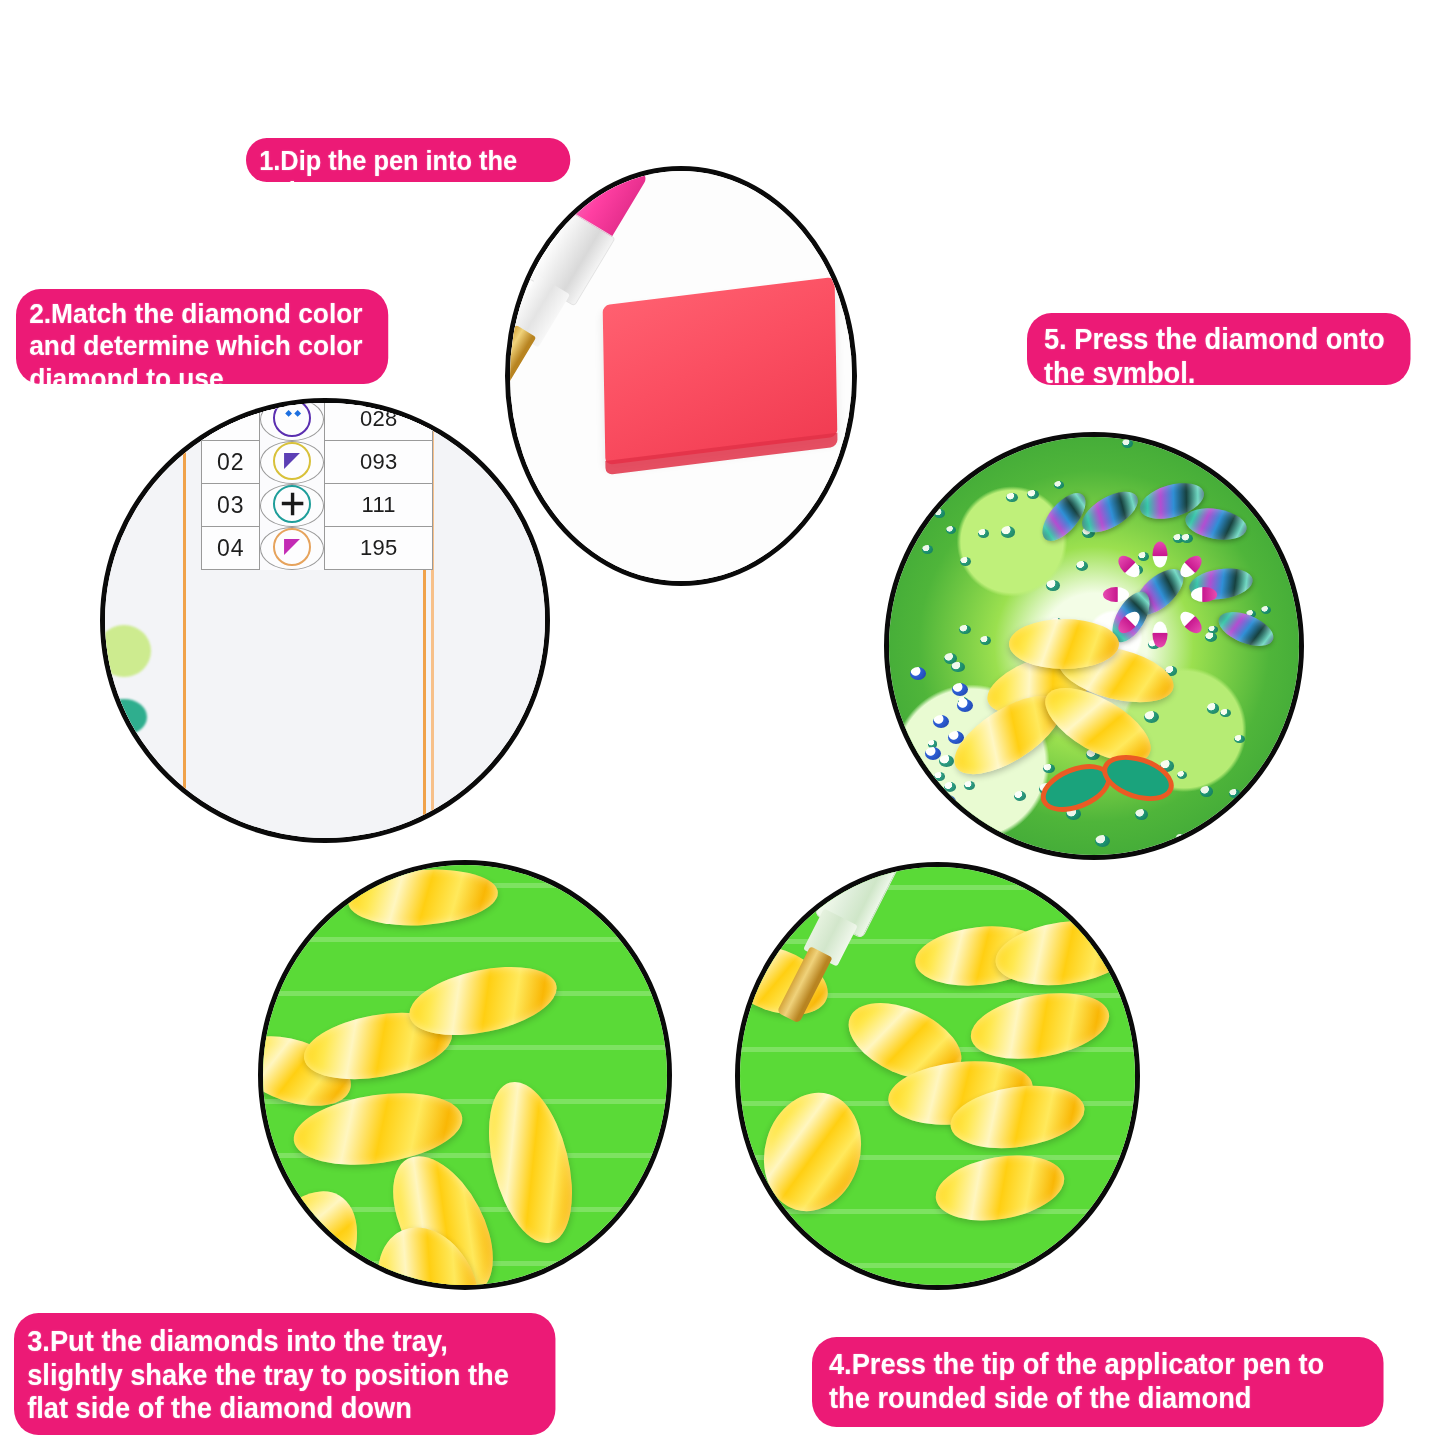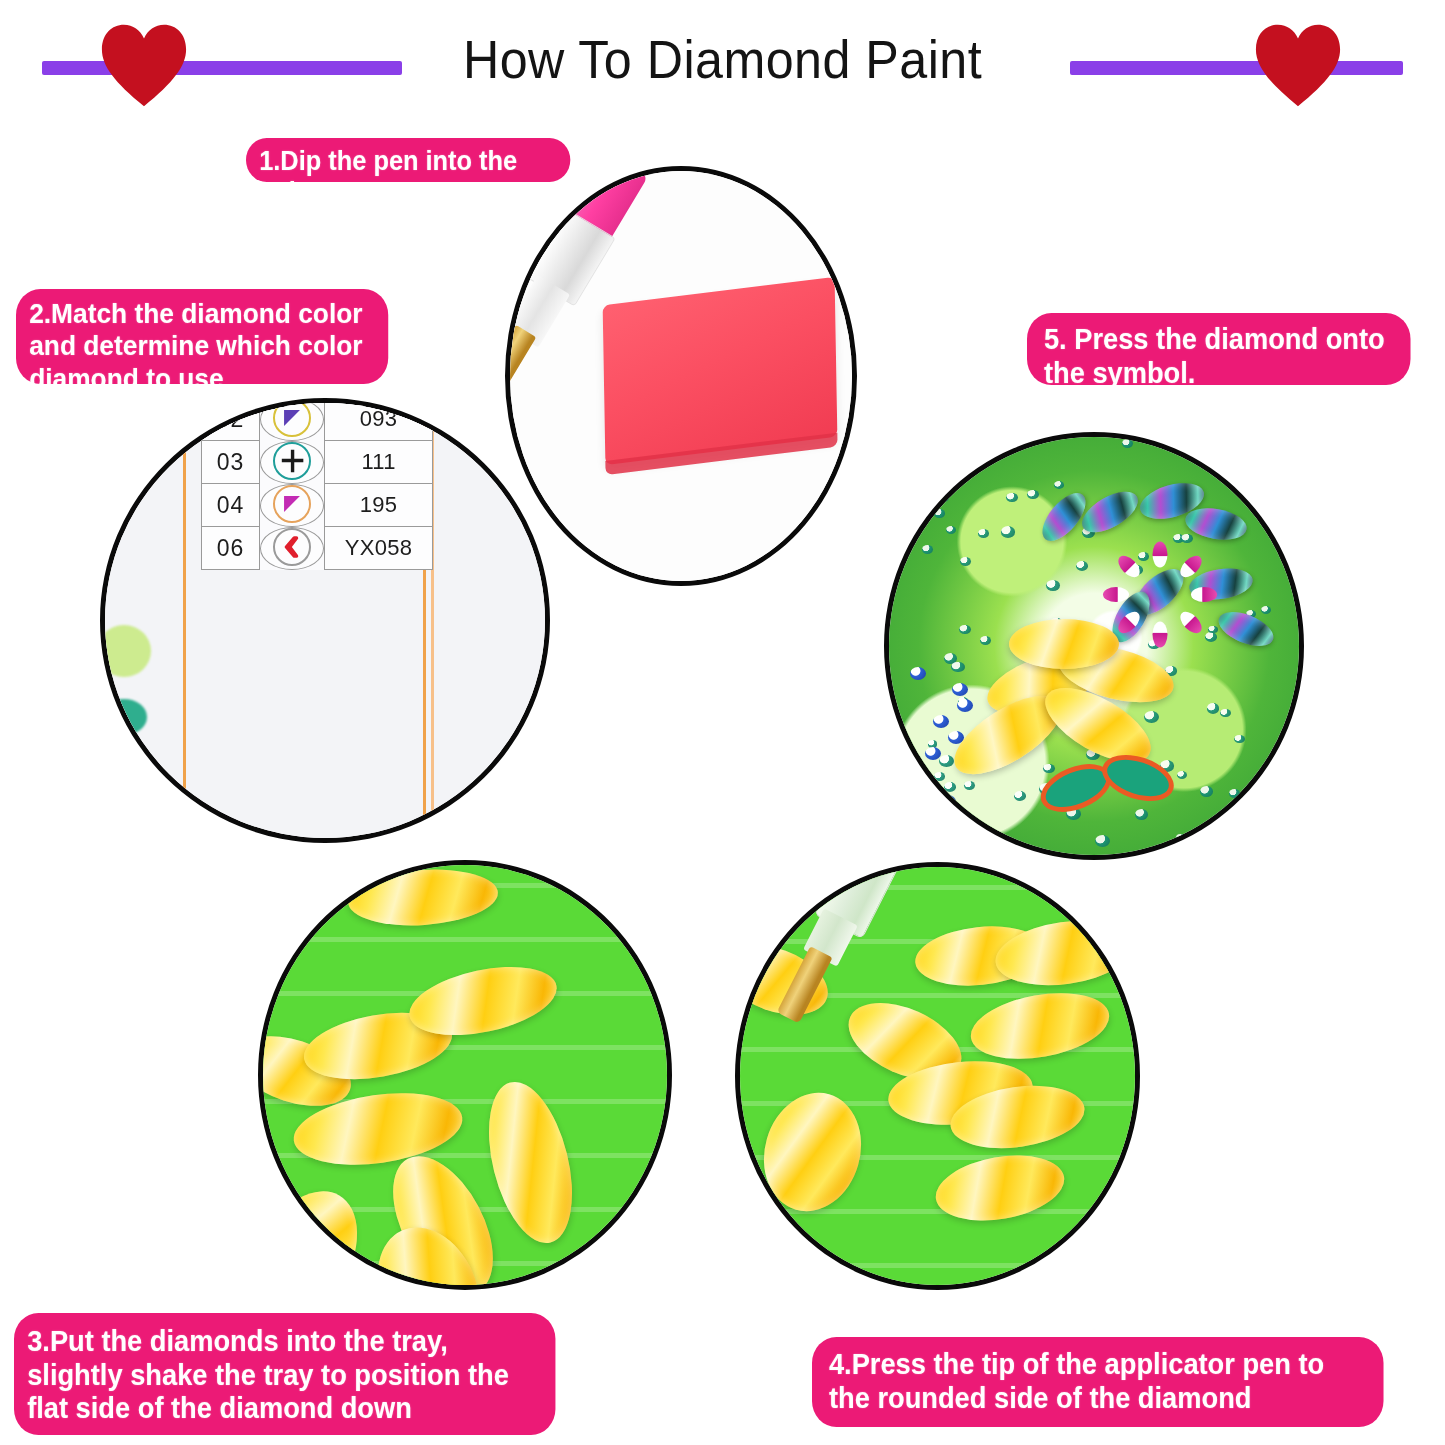--- a/index.html
+++ b/index.html
@@ -127,37 +127,20 @@
   }
   .dot{position:absolute;border-radius:50%;}
   .jewel{position:absolute;}
   .pen5{position:absolute;left:12px;top:-30px;width:58px;height:250px;transform:rotate(34deg);transform-origin:50% 0;}
 </style>
 </head>
 <body>
 
 <div class="stage">
 
-  <div class="header">
-    <div class="rule left" style="background:#8a3fe8"></div>
-    <div class="rule right" style="background:#8a3fe8"></div>
-
-    <div class="heart left">
-      <svg viewBox="0 0 100 94">
-          <path d="M50 92 C18 66 4 48 4 30 C4 13 15 3 28 3 C38 3 46 9 50 18 C54 9 62 3 72 3 C85 3 96 13 96 30 C96 48 82 66 50 92 Z" fill="#c4101f"></path>
-        </svg>
-    </div>
-    <div class="heart right">
-      <svg viewBox="0 0 100 94">
-          <path d="M50 92 C18 66 4 48 4 30 C4 13 15 3 28 3 C38 3 46 9 50 18 C54 9 62 3 72 3 C85 3 96 13 96 30 C96 48 82 66 50 92 Z" fill="#c4101f"></path>
-        </svg>
-    </div>
-
-    <div class="page-title">How To Diamond Paint</div>
-  </div>
 
   <div class="label" id="label-1">1.Dip the pen into the gel</div>
   <div class="label" id="label-2">2.Match the diamond color and determine which color diamond to use</div>
   <div class="label" id="label-5">5. Press the diamond onto the symbol.</div>
   <div class="label" id="label-3">3.Put the diamonds into the tray, slightly shake the tray to position the flat side of the diamond down</div>
   <div class="label" id="label-4">4.Press the tip of the applicator pen to the rounded side of the diamond</div>
 
   <div class="photo" id="photo-1">
     <div class="inner">
       <div class="c1bg"></div>
@@ -174,47 +157,48 @@
   <div class="photo" id="photo-2">
     <div class="inner">
       <div class="chart-sheet"></div>
       <div class="chart-smudge" style="left:-8px;top:222px;width:54px;height:52px;background:#cdeb8f;"></div>
       <div class="chart-smudge" style="left:-4px;top:296px;width:46px;height:36px;background:#2fae8e;"></div>
       <div class="chart-orange a"></div>
       <div class="chart-orange b"></div>
       <div class="chart-orange c"></div>
       <table class="chart-table">
         <tbody id="chart-body">
+            <tr style="height: 22px;">
+              <td class="num"></td>
+              <td class="sym"><span class="sym" style="border: 2px solid rgb(91, 47, 176);"><svg viewBox="0 0 30 30" style="position:absolute;left:0;top:0;width:100%;height:100%">
+                    <path d="M9 11 L12 8 L15 11 L12 14 Z" fill="#1c6fe0"></path>
+                    <path d="M17 11 L20 8 L23 11 L20 14 Z" fill="#1c6fe0"></path>
+                  </svg></span></td>
+              <td class="code">028</td>
+            </tr>
             <tr>
               <td class="num">02</td>
               <td class="sym"><span class="sym" style="border: 2px solid rgb(216, 193, 58);"><svg viewBox="0 0 30 30" style="position:absolute;left:0;top:0;width:100%;height:100%">
                     <path d="M8 8 L22 8 L8 22 Z" fill="#5c3fb5"></path>
                   </svg></span></td>
               <td class="code">093</td>
             </tr>
             <tr>
               <td class="num">03</td>
               <td class="sym"><span class="sym" style="border: 2px solid rgb(31, 158, 154);"><svg viewBox="0 0 30 30" style="position:absolute;left:0;top:0;width:100%;height:100%">
                     <path d="M14 5 H17 V13 H25 V16 H17 V25 H14 V16 H6 V13 H14 Z" fill="#1a1a1a"></path>
                   </svg></span></td>
               <td class="code">111</td>
             </tr>
             <tr>
               <td class="num">04</td>
               <td class="sym"><span class="sym" style="border: 2px solid rgb(230, 163, 92);"><svg viewBox="0 0 30 30" style="position:absolute;left:0;top:0;width:100%;height:100%">
                     <path d="M8 8 L22 8 L8 22 Z" fill="#c32bb4"></path>
                   </svg></span></td>
               <td class="code">195</td>
-            </tr>
-            <tr>
-              <td class="num">06</td>
-              <td class="sym"><span class="sym" style="border: 2px solid rgb(154, 154, 154);"><svg viewBox="0 0 30 30" style="position:absolute;left:0;top:0;width:100%;height:100%">
-                    <path d="M19 7 L13 15 L19 23 L17 23 L10 15 L17 7 Z" fill="#e01f2d" stroke="#e01f2d" stroke-width="3" stroke-linejoin="round"></path>
-                  </svg></span></td>
-              <td class="code">YX058</td>
             </tr>
           </tbody>
       </table>
     </div>
   </div>
 
   <div class="photo" id="photo-5">
     <div class="inner">
       <div class="mandala"></div>
       <div id="mandala-art">

